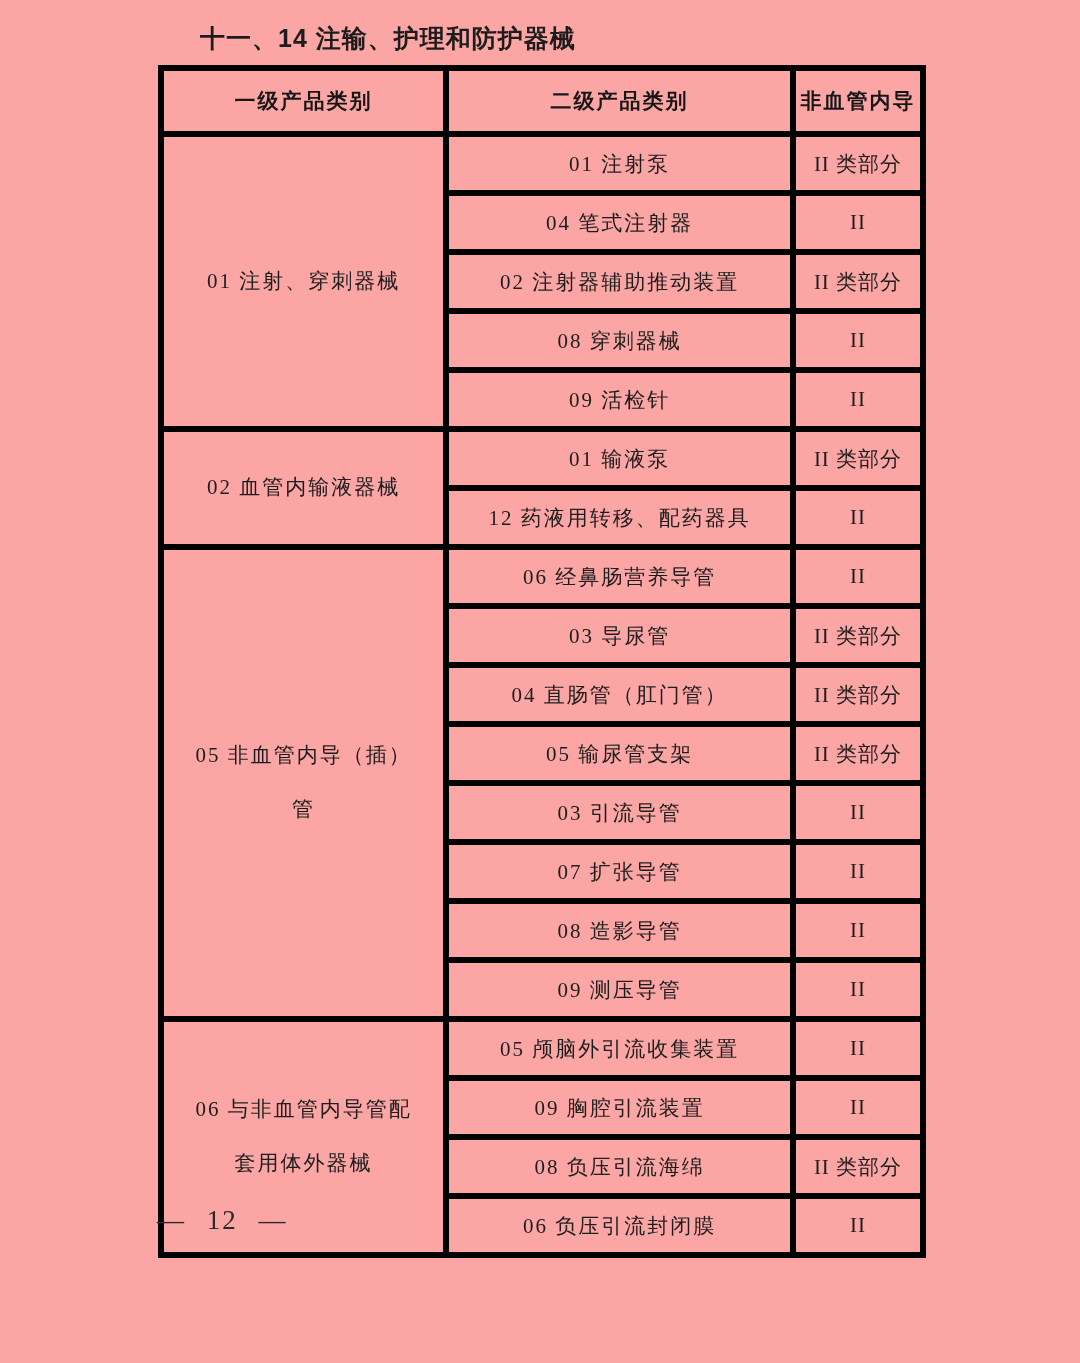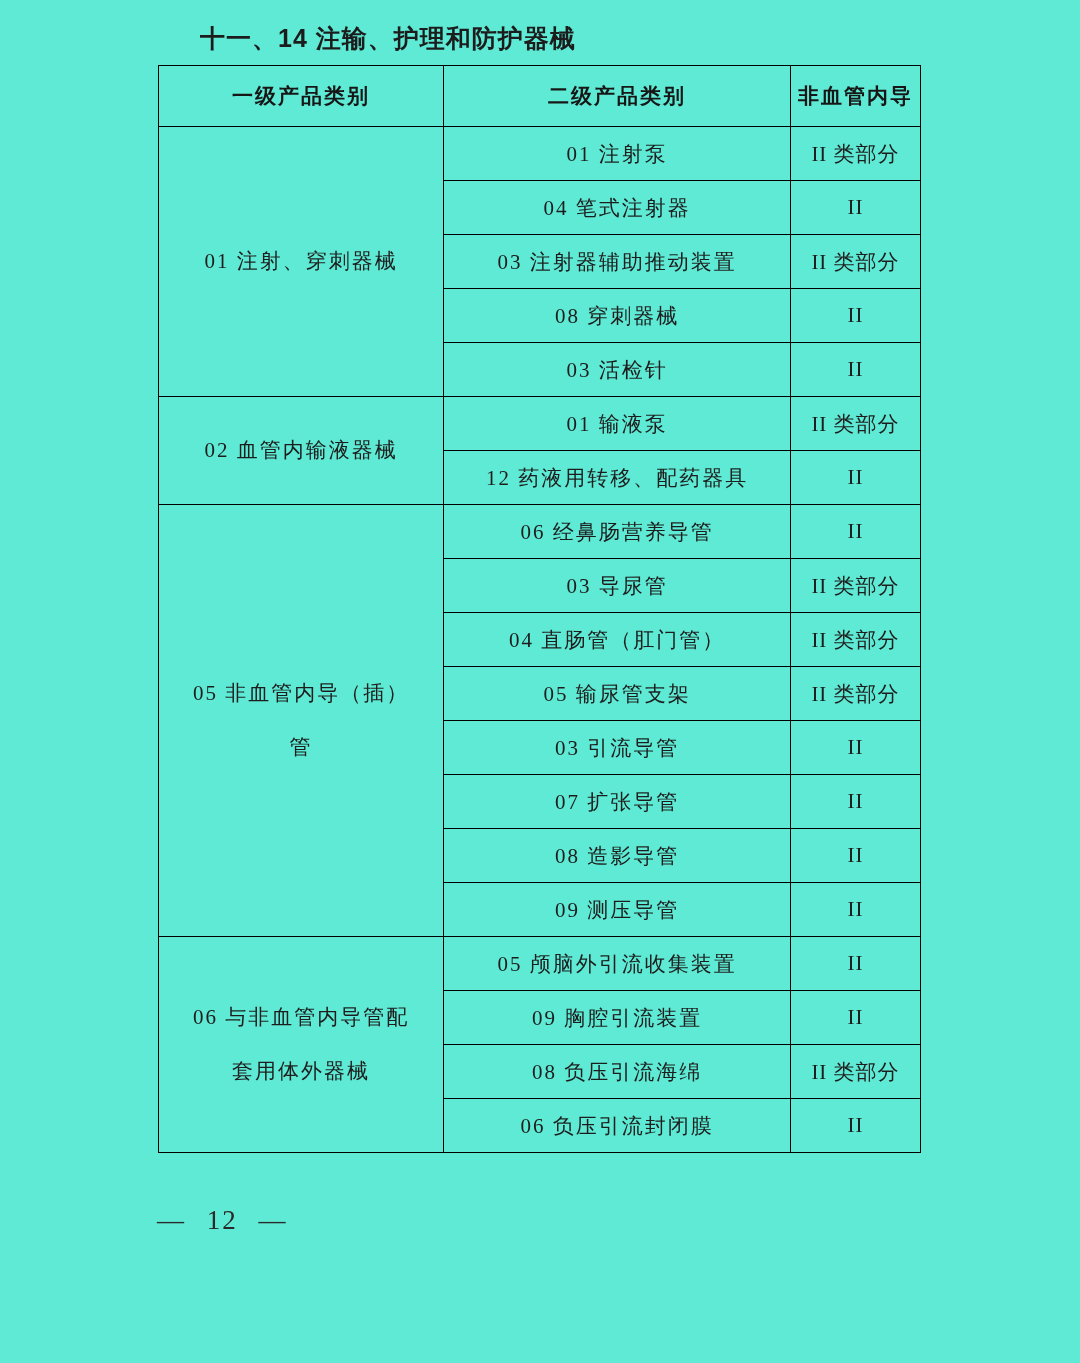--- a/index.html
+++ b/index.html
@@ -4,21 +4,21 @@
 <style>
   html, body {
     margin: 0;
     padding: 0;
     background: #ffffff;
   }
   .page {
     position: relative;
     width: 1080px;
     height: 1363px;
-    background: #5eead4;
+    background: #fca5a5;
     overflow: hidden;
   }
   .doc-title {
     position: absolute;
     left: 200px;
     top: 22px;
     margin: 0;
     font-family: "Liberation Sans", "DejaVu Sans", sans-serif;
     font-size: 25px;
     font-weight: 700;
@@ -31,21 +31,21 @@
     top: 65px;
     width: 762px;
     border-collapse: collapse;
     table-layout: fixed;
     font-family: "Liberation Serif", "DejaVu Serif", serif;
     font-size: 21px;
     color: #1d1d1d;
   }
   .product-table th,
   .product-table td {
-    border: 1px solid #000000;
+    border: 6px solid #000000;
     text-align: center;
     vertical-align: middle;
     padding: 0;
     letter-spacing: 2px;
   }
   .product-table thead th {
     height: 60px;
     font-family: "Liberation Sans", "DejaVu Sans", sans-serif;
     font-weight: 700;
     font-size: 21px;
@@ -97,29 +97,29 @@
         <tr>
           <td class="cat-cell" rowspan="5">01 注射、穿刺器械</td>
           <td class="sub-cell">01 注射泵</td>
           <td class="mgmt-cell">II 类部分</td>
         </tr>
         <tr>
           <td class="sub-cell">04 笔式注射器</td>
           <td class="mgmt-cell">II</td>
         </tr>
         <tr>
-          <td class="sub-cell">03 注射器辅助推动装置</td>
+          <td class="sub-cell">02 注射器辅助推动装置</td>
           <td class="mgmt-cell">II 类部分</td>
         </tr>
         <tr>
           <td class="sub-cell">08 穿刺器械</td>
           <td class="mgmt-cell">II</td>
         </tr>
         <tr>
-          <td class="sub-cell">03 活检针</td>
+          <td class="sub-cell">09 活检针</td>
           <td class="mgmt-cell">II</td>
         </tr>
         <tr>
           <td class="cat-cell" rowspan="2">02 血管内输液器械</td>
           <td class="sub-cell">01 输液泵</td>
           <td class="mgmt-cell">II 类部分</td>
         </tr>
         <tr>
           <td class="sub-cell">12 药液用转移、配药器具</td>
           <td class="mgmt-cell">II</td>

